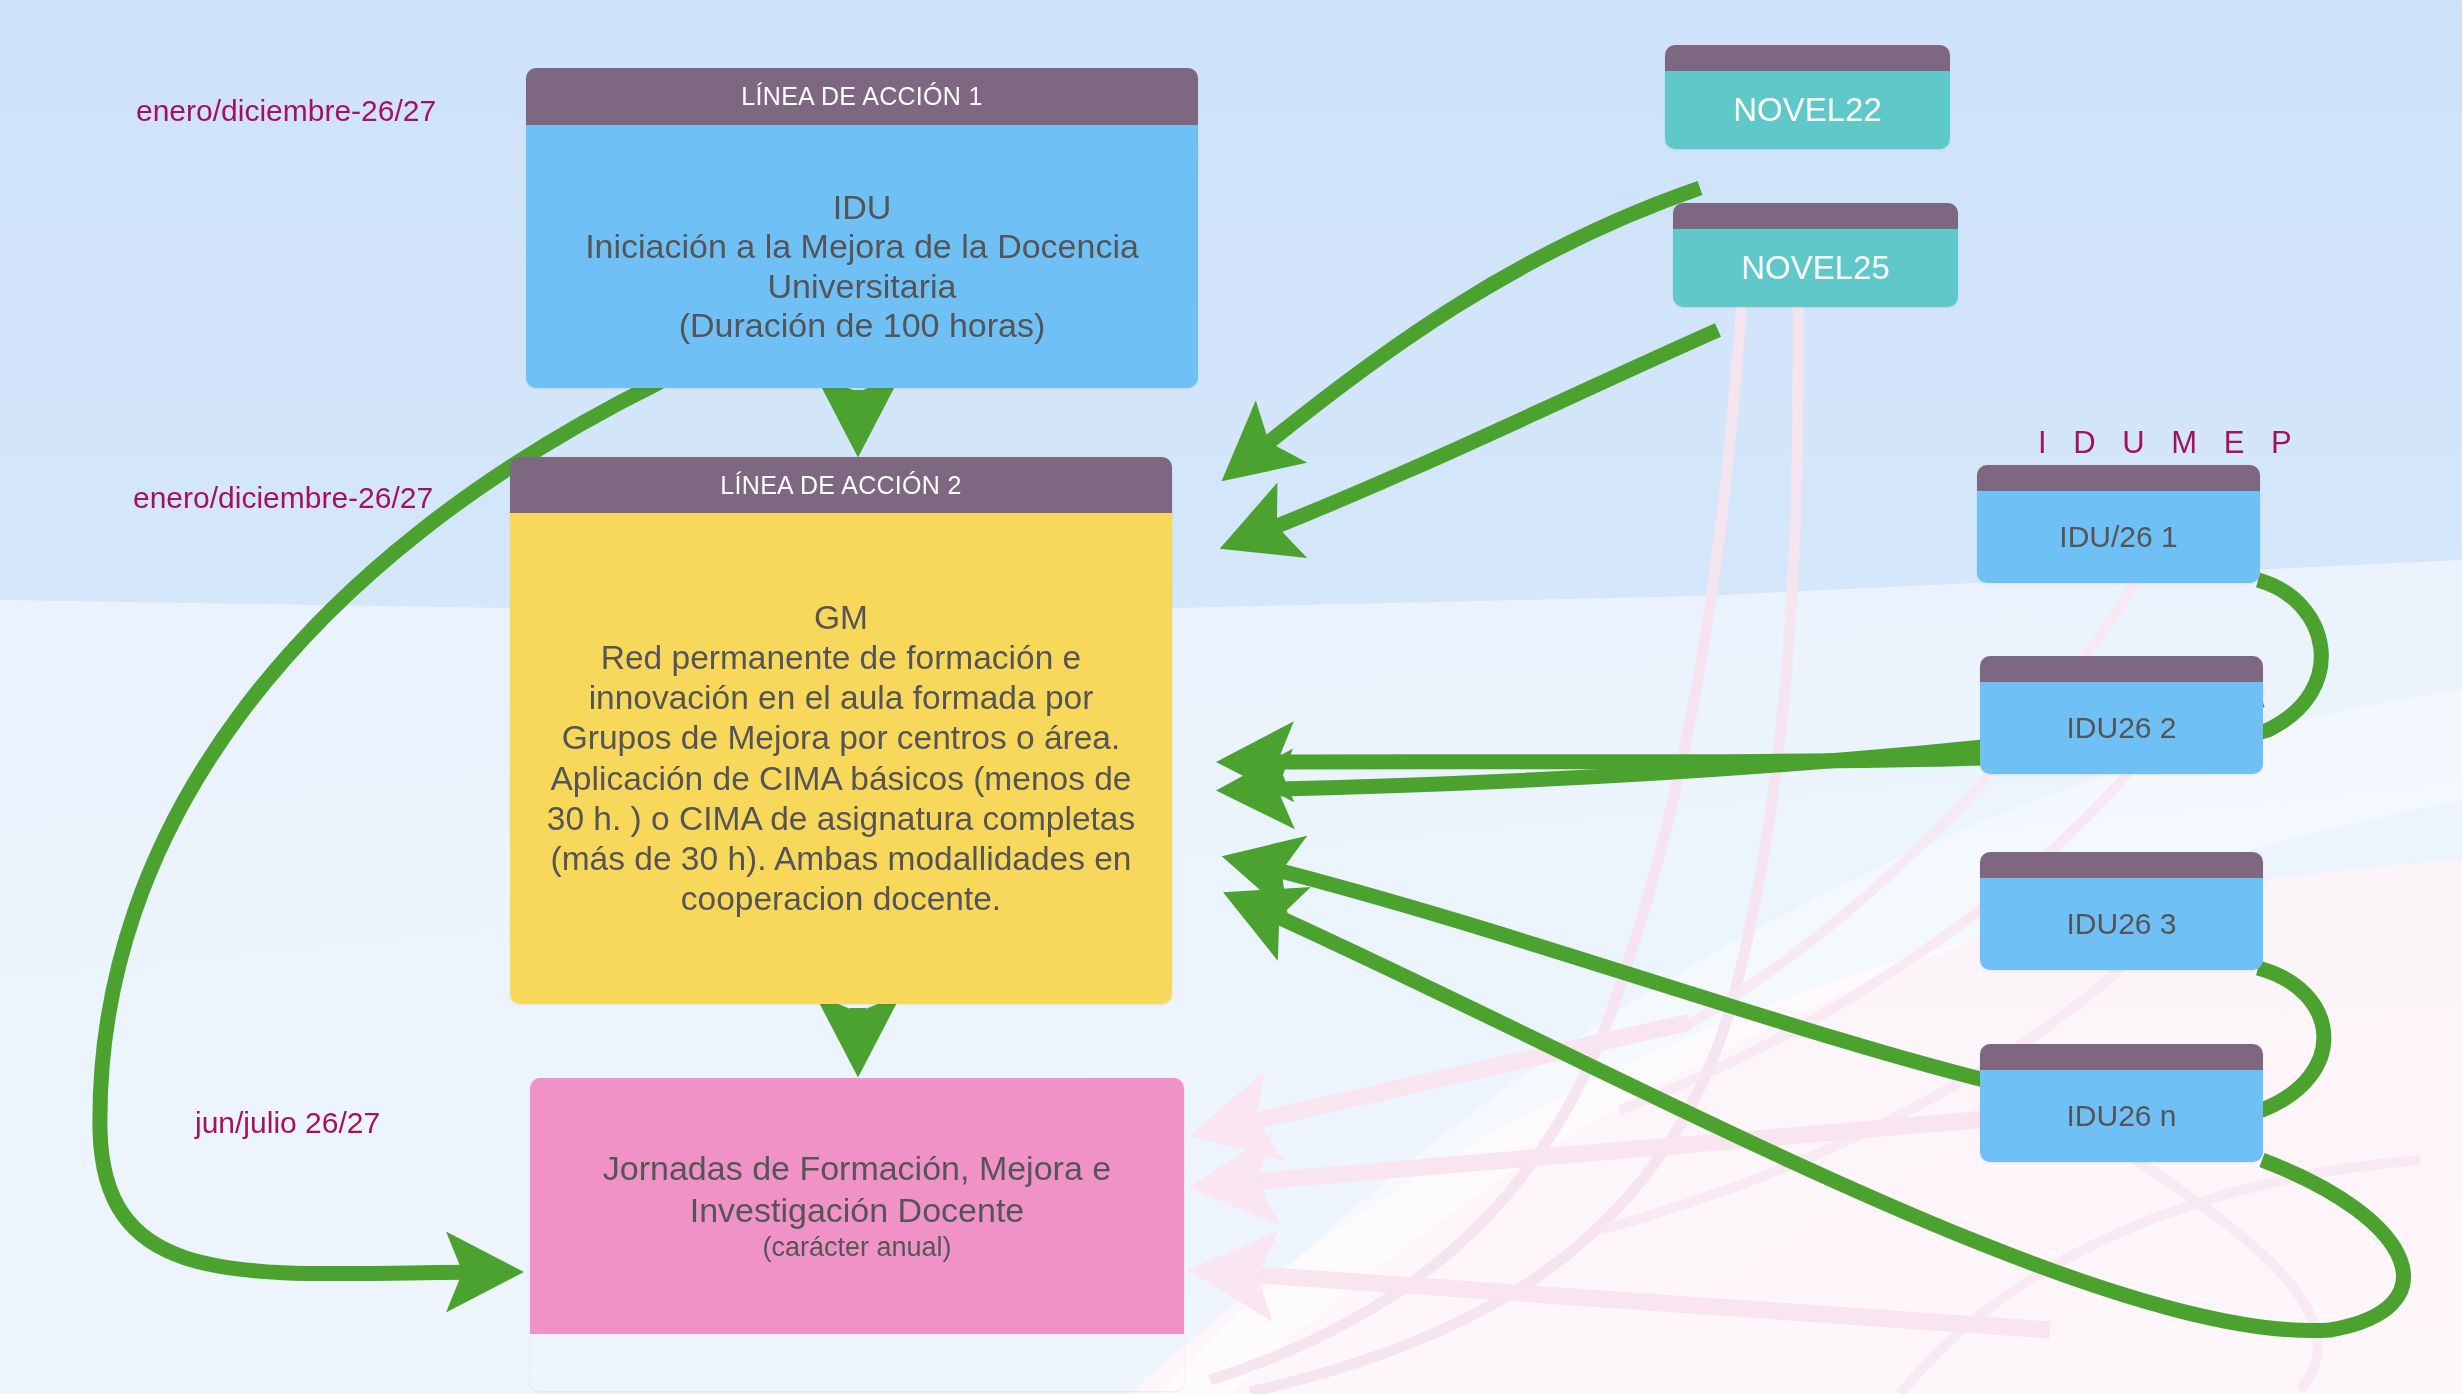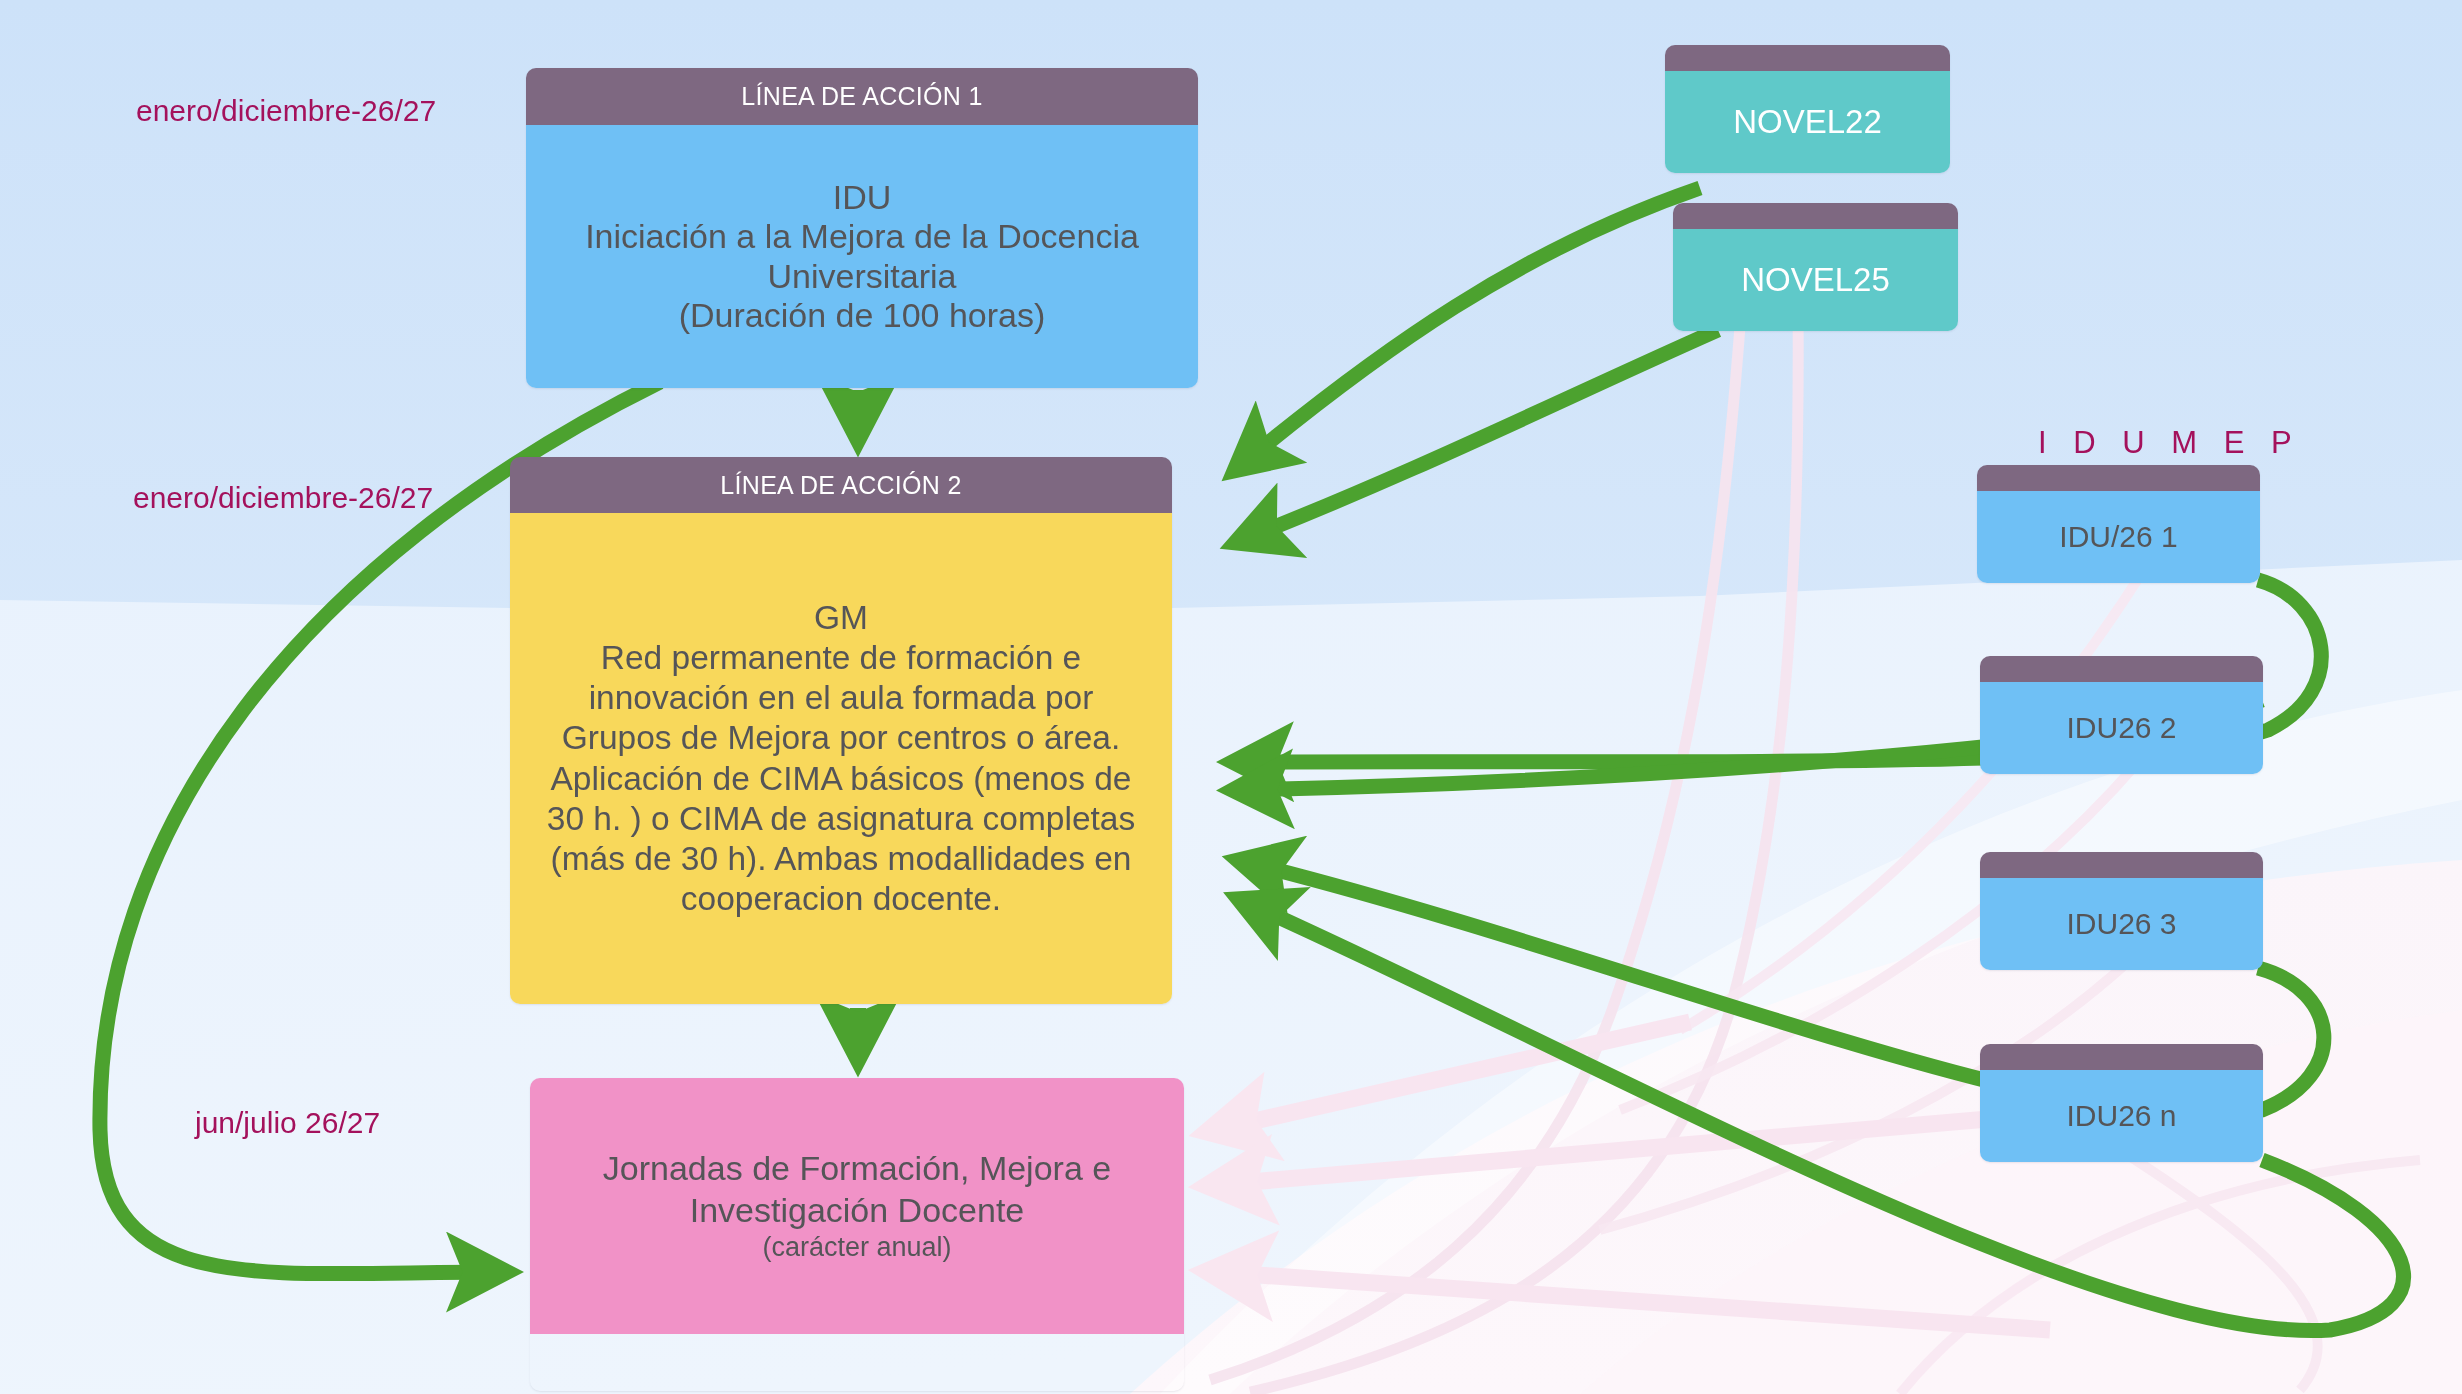--- a/index.html
+++ b/index.html
@@ -27,37 +27,37 @@
     display:flex;align-items:center;justify-content:center;
   }
   .card .body{
     display:flex;flex-direction:column;align-items:center;justify-content:center;
     text-align:center;color:#555558;
   }
 
   
   #node-la1{left:526px;top:68px;width:672px;height:320px;}
   #node-la1 .hdr{height:57px;}
-  #node-la1 .body{background:#6fc0f5;height:263px;font-size:34px;line-height:1.16;padding:0 18px;}
+  #node-la1 .body{background:#6fc0f5;height:263px;font-size:34px;line-height:1.16;padding:10px 18px;}
 
   
   #node-la2{left:510px;top:457px;width:662px;height:547px;}
   #node-la2 .hdr{height:56px;}
   #node-la2 .body{background:#f8d85b;height:491px;font-size:33.5px;line-height:1.20;padding:0 10px;}
 
   
   #node-la3{left:530px;top:1078px;width:654px;height:313px;}
   #node-la3 .hdr{height:57px;}
   #node-la3 .body{background:#f192c7;height:256px;font-size:34px;line-height:1.22;padding:0 22px;}
   #node-la3 .body .small{font-size:27px;}
 
   
   .novel{width:285px;}
   .novel .hdr{height:26px;}
-  .novel .body{background:#5fc9c9;color:#fff;height:102px;font-size:33px;}
+  .novel .body{background:#5fc9c9;color:#fff;height:78px;font-size:33px;}
   #node-novel22{left:1665px;top:45px;}
   #node-novel25{left:1673px;top:203px;}
 
   
   .idu{width:283px;}
   .idu .hdr{height:26px;}
   .idu .body{background:#6fc0f5;height:92px;font-size:30px;}
   #node-idu1{left:1977px;top:465px;}
   #node-idu2{left:1980px;top:656px;}
   #node-idu3{left:1980px;top:852px;}

